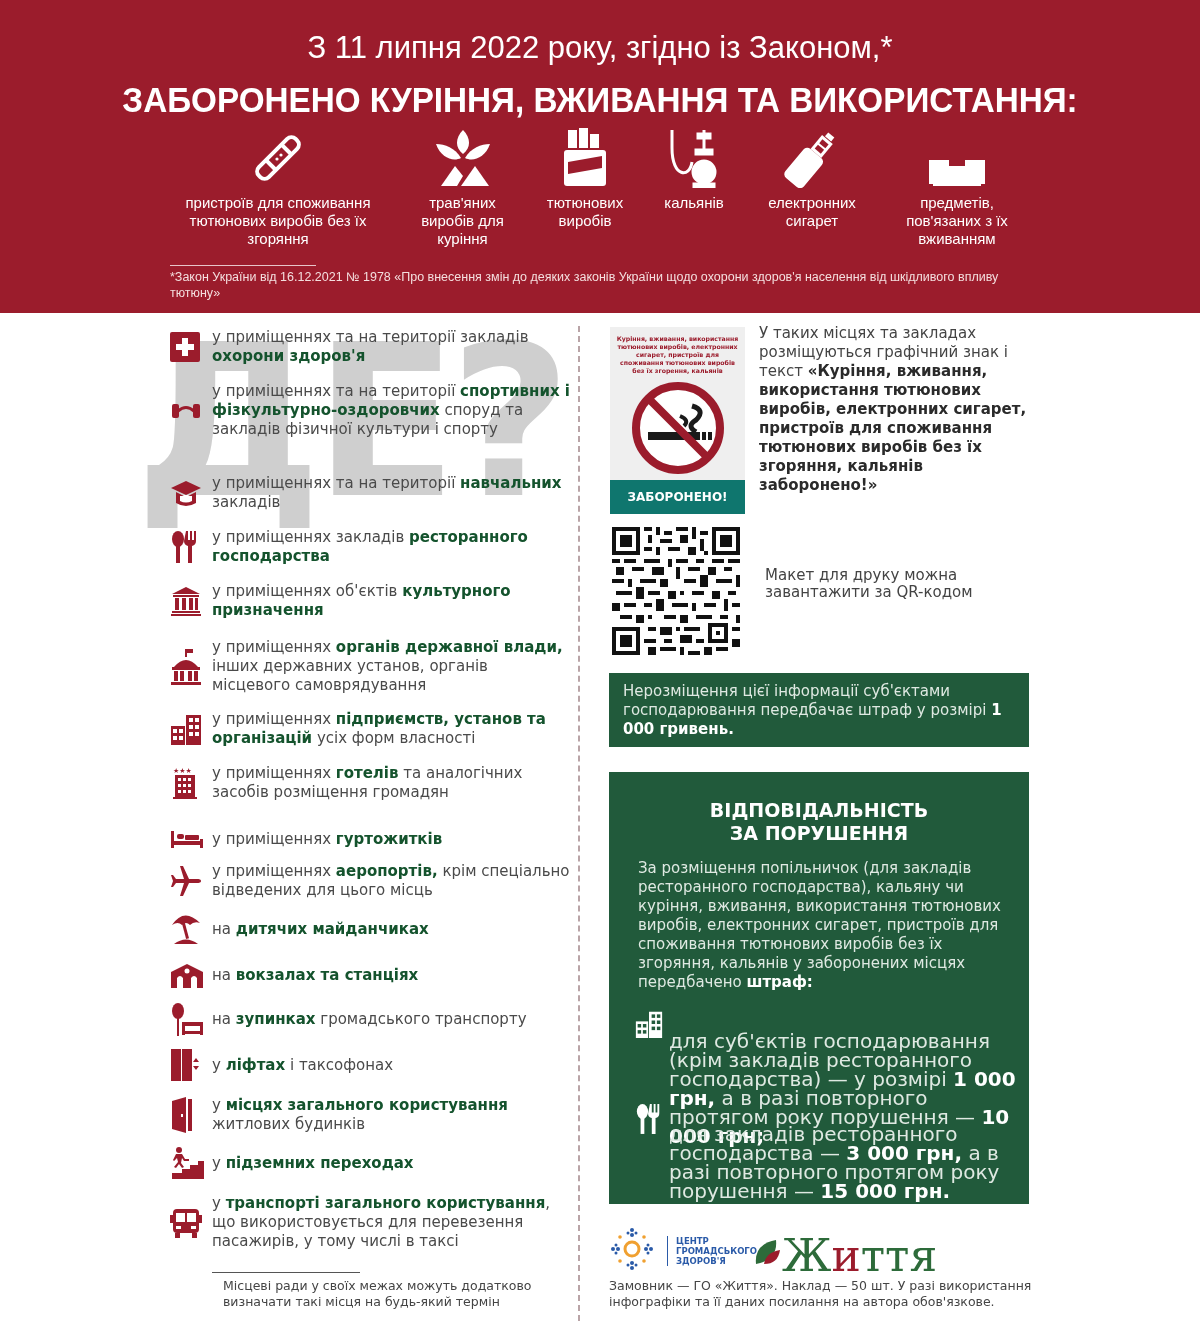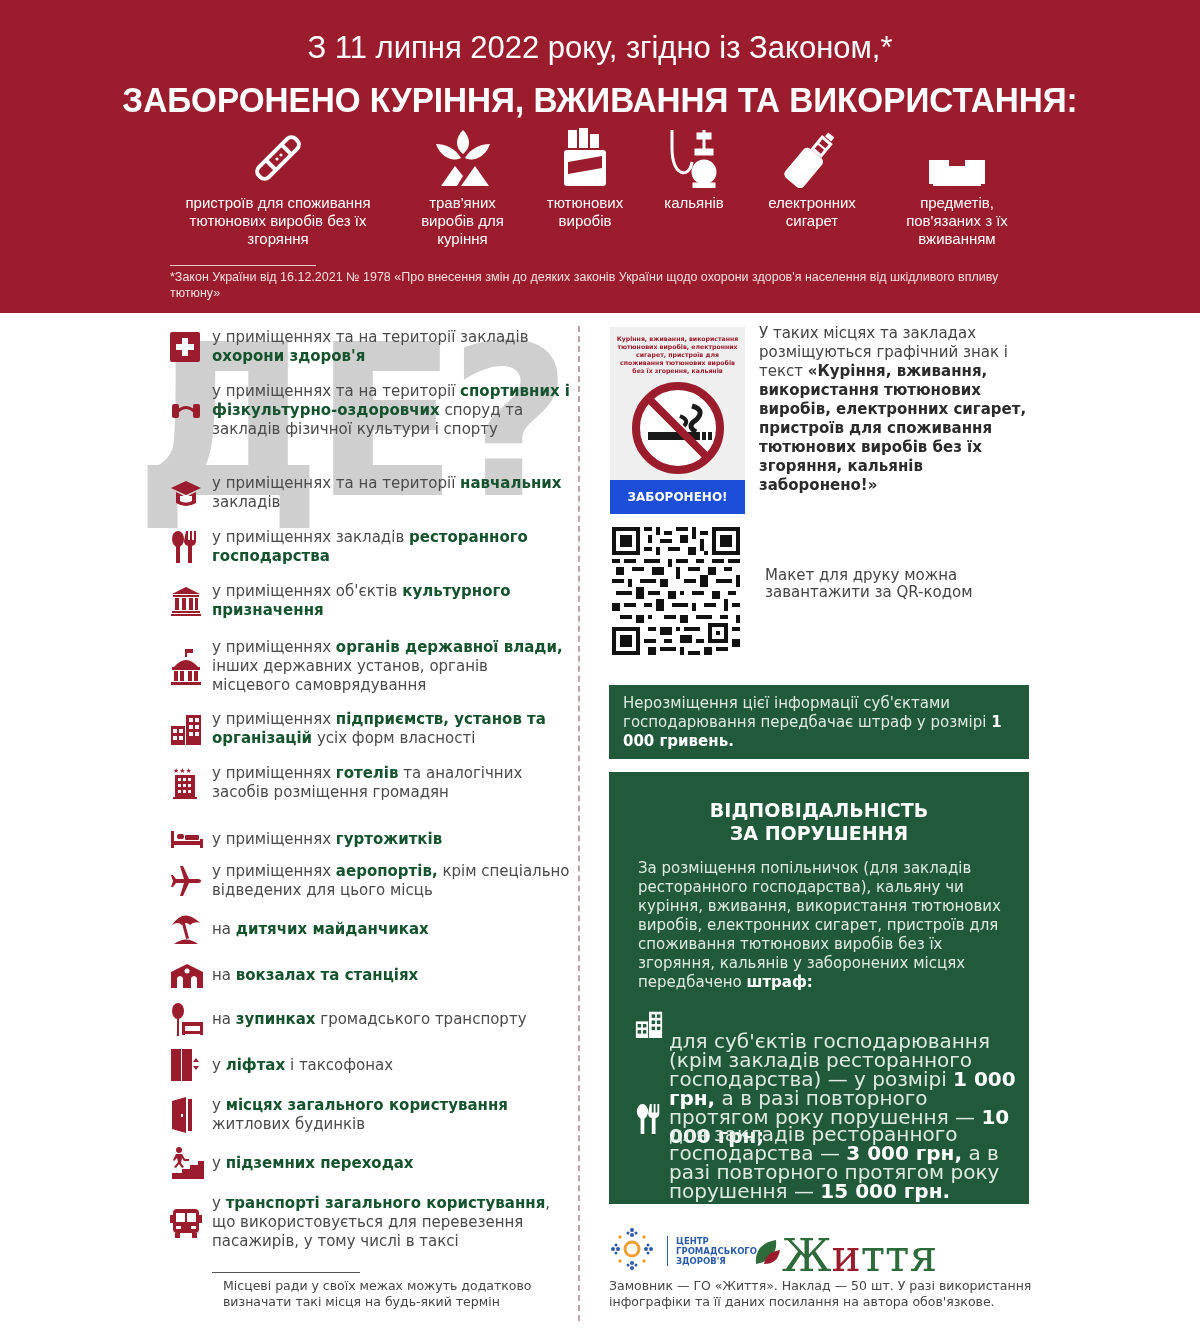--- a/index.html
+++ b/index.html
@@ -17,27 +17,27 @@
   .place { position: absolute; left: 0; width: 400px; display: flex; align-items: center; }
   .place .ic { width: 36px; height: 34px; flex: 0 0 36px; display: flex; align-items: center; justify-content: flex-start; }
   .place .tx { font-size: 15px; line-height: 19px; color: #4a4a4a; padding-left: 6px; }
   .place .tx b { color: #14532d; font-weight: 700; }
   .divider { position: absolute; left: 578px; top: 326px; height: 995px; border-left: 2px dashed #b9a4a7; }
   .foot-rule { position: absolute; left: 212px; top: 1272px; width: 148px; height: 1px; background: #555; }
   .foot-left { position: absolute; left: 223px; top: 1278px; width: 360px; font-size: 12.5px; line-height: 16px; color: #444; }
 
   .sign { position: absolute; left: 610px; top: 327px; width: 135px; height: 187px; background: #efefef; }
   .sign-text { position: absolute; left: 4px; top: 8px; width: 127px; text-align: center; font-size: 6.2px; line-height: 8px; font-weight: 700; color: #9b1c2c; }
-  .sign-bar { position: absolute; left: 0; bottom: 0; width: 135px; height: 34px; background: #1d4ed8; color: #fff; font-weight: 700; font-size: 12px; text-align: center; line-height: 34px; }
+  .sign-bar { position: absolute; left: 0; bottom: 0; width: 135px; height: 34px; background: #0f766e; color: #fff; font-weight: 700; font-size: 12px; text-align: center; line-height: 34px; }
   .sign svg { position: absolute; left: 20px; top: 53px; }
   .sign-desc { position: absolute; left: 759px; top: 324px; width: 280px; font-size: 15px; line-height: 19px; color: #444; }
   .sign-desc b { color: #2a2a2a; }
   .qr { position: absolute; left: 612px; top: 527px; width: 128px; height: 128px; }
   .qr-text { position: absolute; left: 765px; top: 567px; width: 260px; font-size: 15px; line-height: 17px; color: #444; }
-  .fine-box { position: absolute; left: 609px; top: 673px; width: 420px; height: 74px; background: #215a3b; color: #dfe9e2; padding: 9px 14px; font-size: 15px; line-height: 19px; margin-top: 12px; }
+  .fine-box { position: absolute; left: 609px; top: 673px; width: 420px; height: 74px; background: #215a3b; color: #dfe9e2; padding: 9px 14px; font-size: 15px; line-height: 19px; }
   .fine-box b { color: #fff; }
   .resp { position: absolute; left: 609px; top: 772px; width: 420px; height: 432px; background: #215a3b; color: #dfe9e2; }
   .resp-title { position: absolute; top: 27px; left: 0; width: 420px; text-align: center; font-weight: 700; font-size: 19px; line-height: 23px; color: #fff; }
   .resp-body { position: absolute; left: 29px; top: 87px; width: 380px; font-size: 15px; line-height: 19px; }
   .resp-body b, .resp-item b { color: #fff; }
   .resp-item { position: absolute; left: 26px; width: 385px; display: flex; }
   .resp-item .ic { width: 34px; flex: 0 0 34px; padding-top: 2px; }
   .resp-item .tx { font-size: 20px; line-height: 19px; margin-top: 24px; }
   .logos { position: absolute; left: 609px; top: 1226px; width: 420px; height: 48px; }
   .cgz-text { position: absolute; left: 58px; top: 10px; font-size: 8.5px; line-height: 10px; font-weight: 700; color: #2a5aa8; border-left: 1px solid #2a5aa8; padding-left: 8px; }

